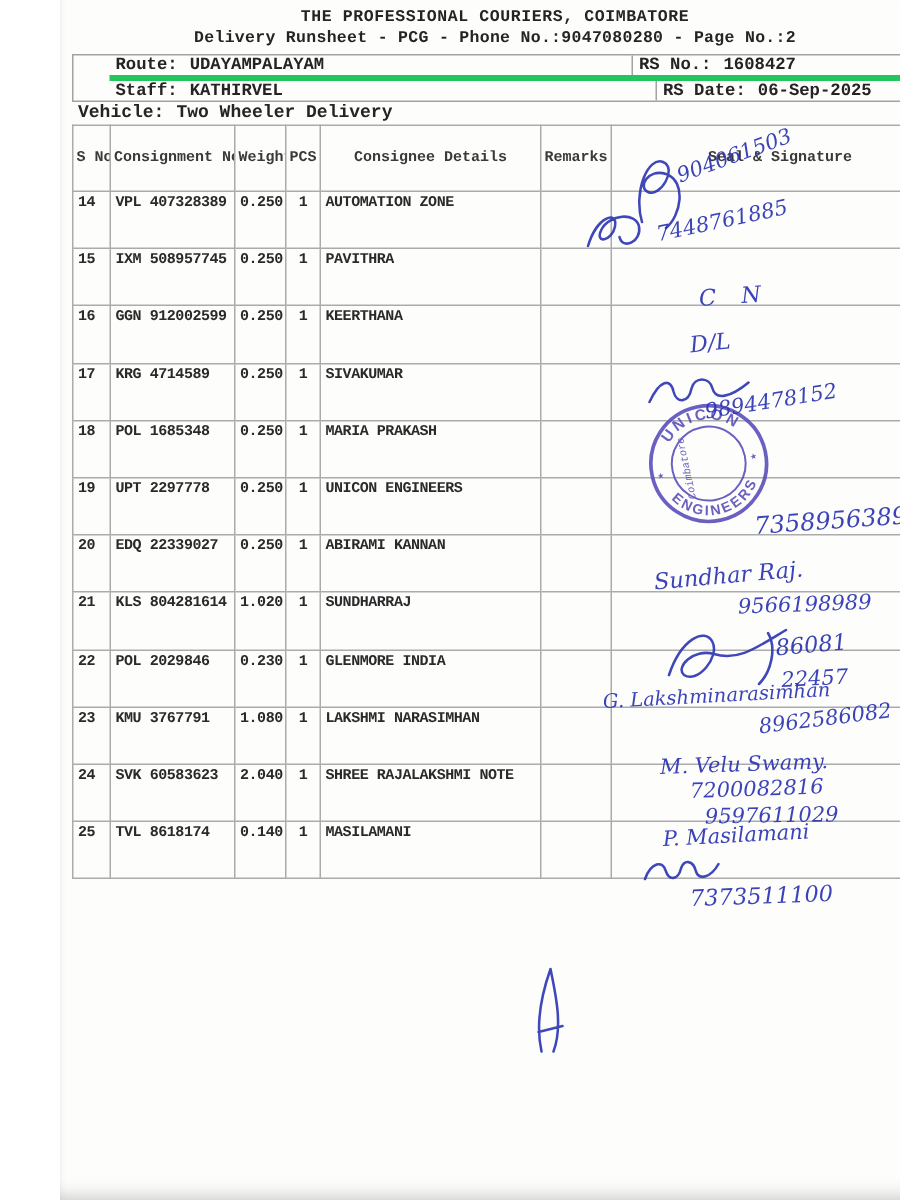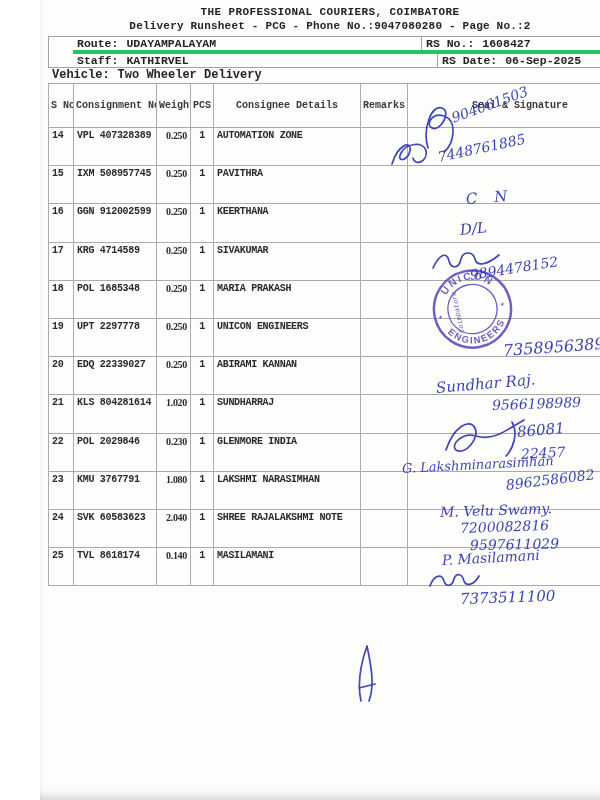--- a/index.html
+++ b/index.html
@@ -18,21 +18,21 @@
   .irow + .irow{border-top:4px solid #22c55e;gap:16px;}
   .ileft{flex:0 0 340px;padding:0 4px;height:13px;line-height:13px;white-space:nowrap;}
   .iright{flex:1;border-left:1px solid #a2a2a2;padding:0 4px;height:13px;line-height:13px;white-space:nowrap;}
   .lbl{margin-right:8px;}
   .vehicle{padding:1px 12px 0;font-size:12px;font-weight:bold;height:12px;line-height:12px;}
   table.sheet{border-collapse:collapse;margin:2px 8px 0;width:584px;table-layout:fixed;}
   .sheet th{border:1px solid #ababab;font-size:10px;font-weight:bold;text-align:center;padding:16px 2px;height:11px;color:#3a3a3a;white-space:nowrap;overflow:hidden;}
   .sheet td{border:1px solid #ababab;vertical-align:top;font-size:10px;font-weight:bold;padding:2px 3px;color:#2a2a2a;letter-spacing:-.3px;white-space:nowrap;overflow:hidden;}
   .sheet tbody tr{height:38.2px;}
   .c-pcs{text-align:center;}
-  .c-wt{text-align:right;padding-left:4px;font-family:Liberation Serif, serif;}
+  .c-wt{text-align:right;padding-left:4px;}
   .ink-layer{position:absolute;left:0;top:0;width:600px;height:800px;pointer-events:none;}
   .ink{
     position:absolute;color:#2b34b2;font-family:"DejaVu Serif",serif;font-style:italic;
     white-space:nowrap;transform-origin:left center;opacity:.92;
   }
   .scribble{position:absolute;transform-origin:left center;opacity:.9;}
   .scribble svg path{stroke:#2b34b2;stroke-width:1.7;fill:none;stroke-linecap:round;stroke-linejoin:round;}
   .stamp{position:absolute;transform:rotate(-12deg);opacity:.9;}
 </style>
 </head>

